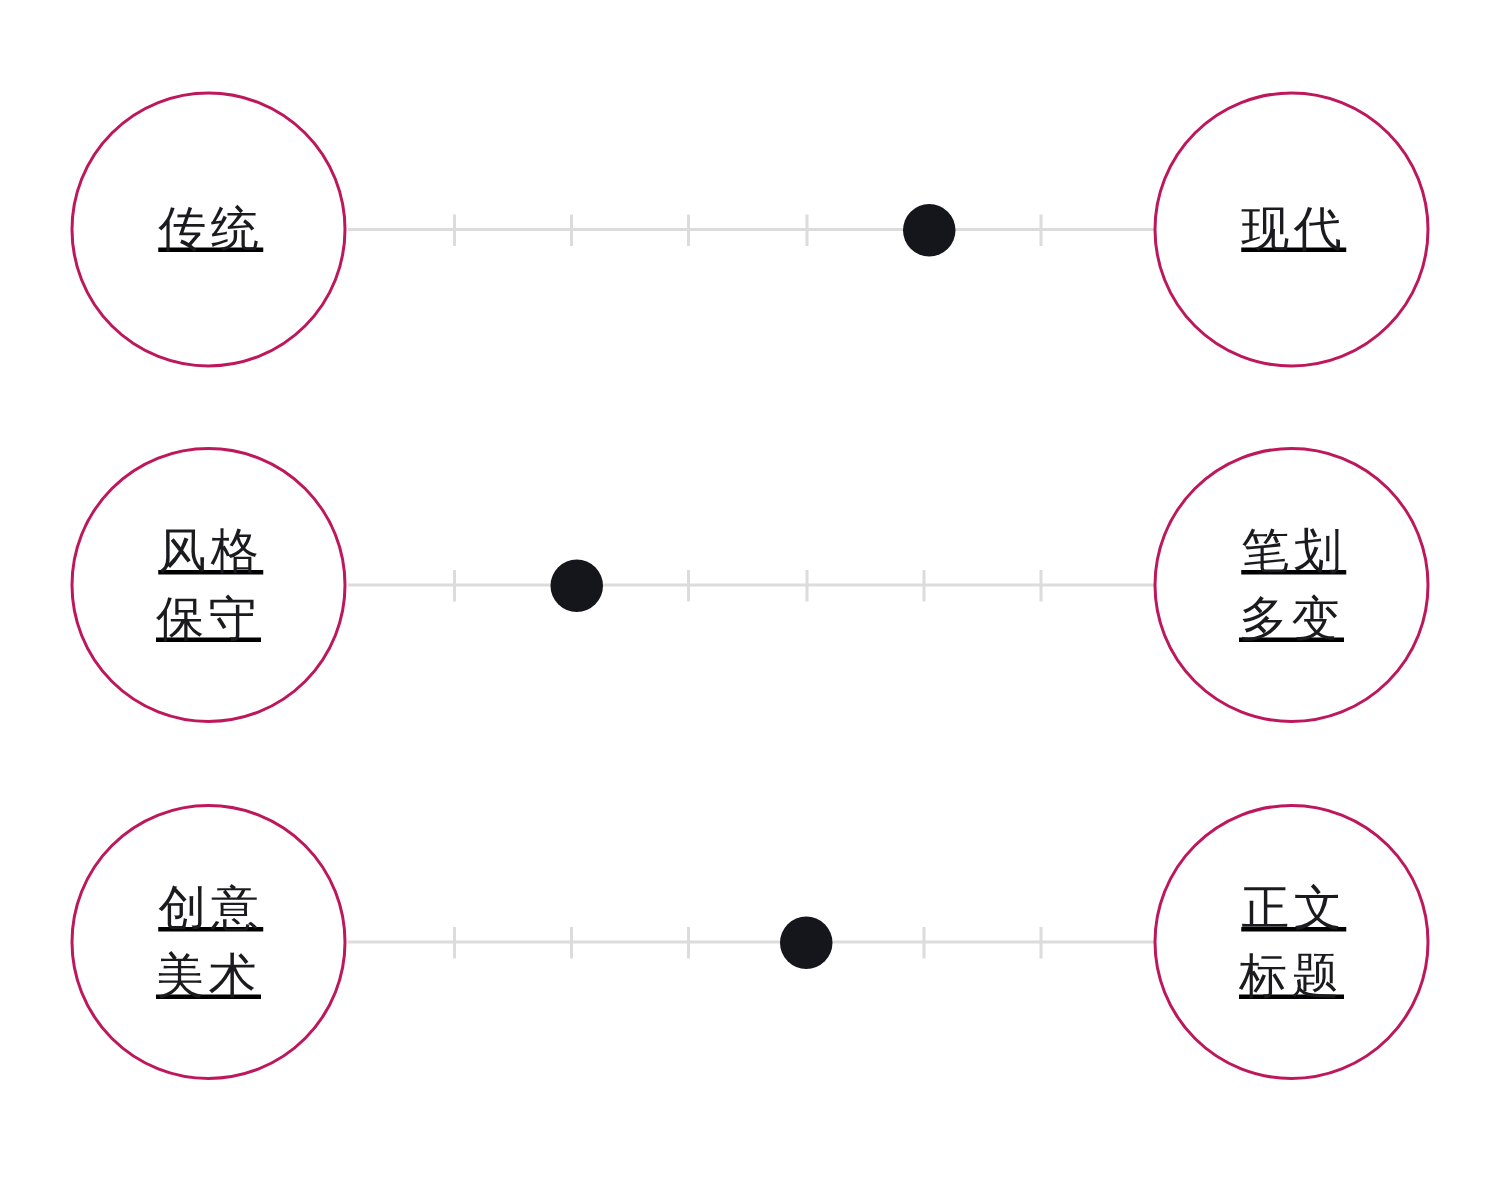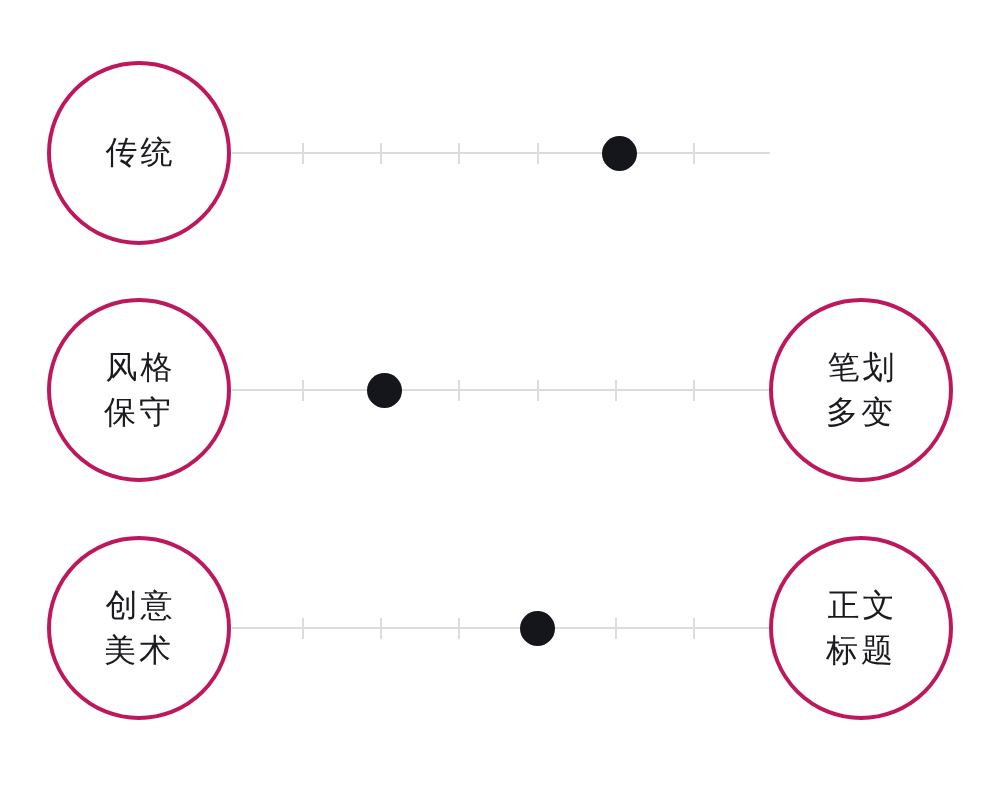--- a/index.html
+++ b/index.html
@@ -30,28 +30,29 @@
     width: 1000px;
     height: 186px;
   }
 
   
   .pole {
     position: absolute;
     top: 0;
     width: 184px;
     height: 184px;
-    border: 4px solid #be185d;
+    border: 2px solid #be185d;
     border-radius: 50%;
     box-sizing: border-box;
     background: #ffffff;
     display: flex;
     align-items: center;
     justify-content: center;
     z-index: 3;
+    text-decoration: underline;
   }
   .pole-left  { left: 47px; }
   .pole-right { left: 769px; }
 
   .pole-label {
     font-size: 32px;
     line-height: 1.42;
     color: #1b1b1f;
     text-align: center;
     letter-spacing: 3px;
@@ -107,20 +108,23 @@
         <div class="tick" style="left: 148px;"></div>
         <div class="tick" style="left: 226px;"></div>
         <div class="tick" style="left: 305px;"></div>
         <div class="tick" style="left: 383px;"></div>
         <div class="tick" style="left: 461px;"></div>
         <div class="knob" style="left: 387px;"></div>
       </div>
       <div class="pole pole-left">
         <div class="pole-label">传统</div>
       </div>
+      <div class="pole pole-right">
+        <div class="pole-label">现代</div>
+      </div>
     </div>
     <div class="scale-row" style="top: 536px;">
       <div class="track-wrap">
         <div class="track-line"></div>
         <div class="tick" style="left: 70px;"></div>
         <div class="tick" style="left: 148px;"></div>
         <div class="tick" style="left: 226px;"></div>
         <div class="tick" style="left: 305px;"></div>
         <div class="tick" style="left: 383px;"></div>
         <div class="tick" style="left: 461px;"></div>

